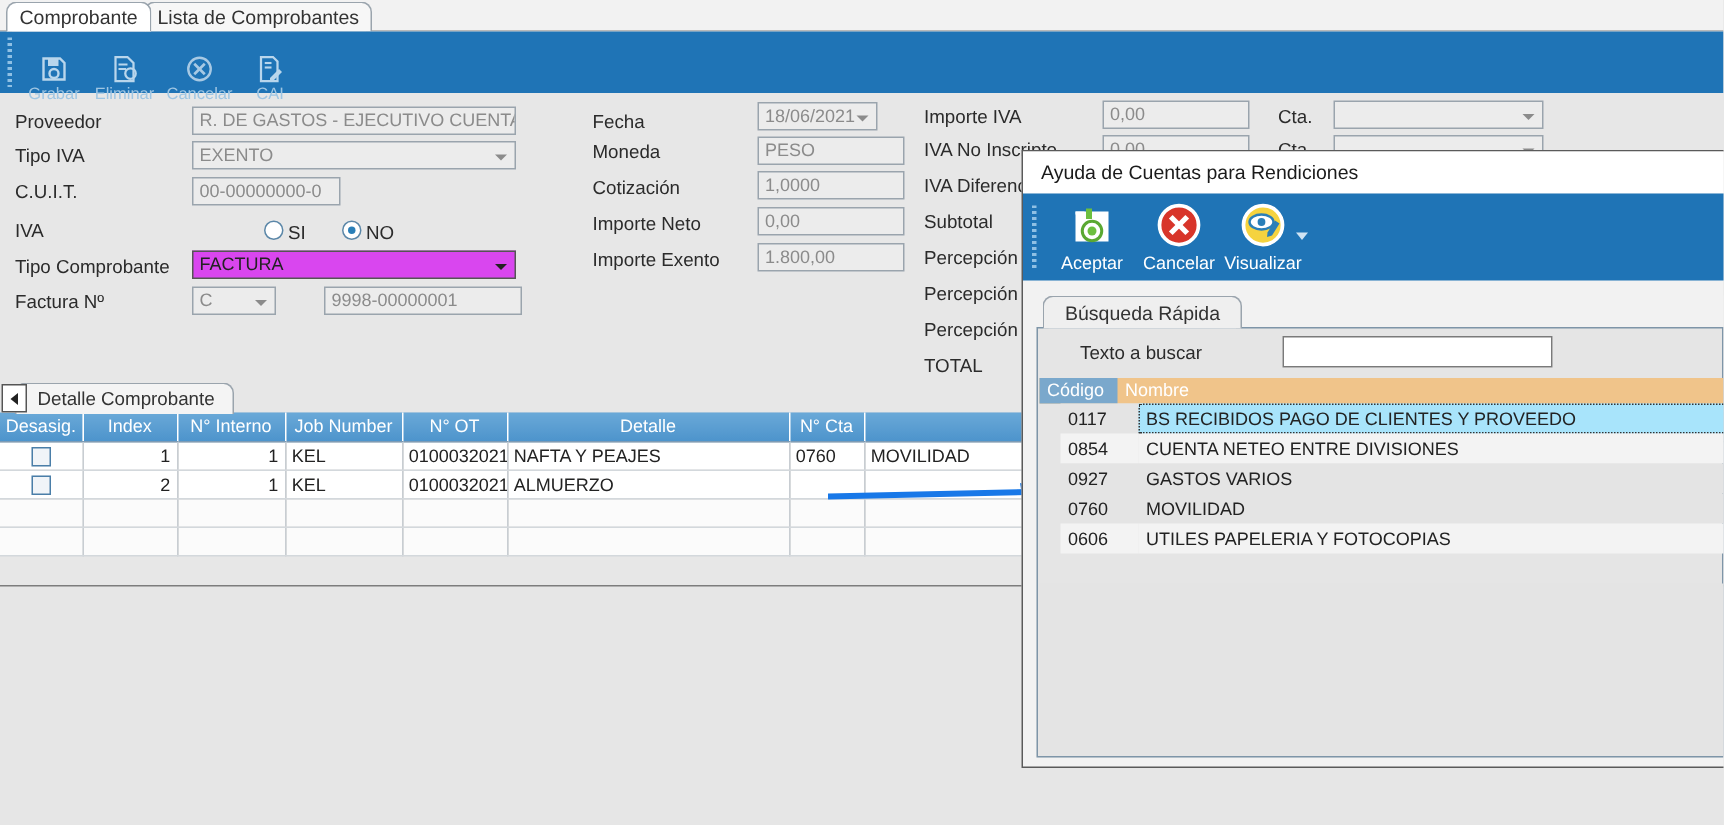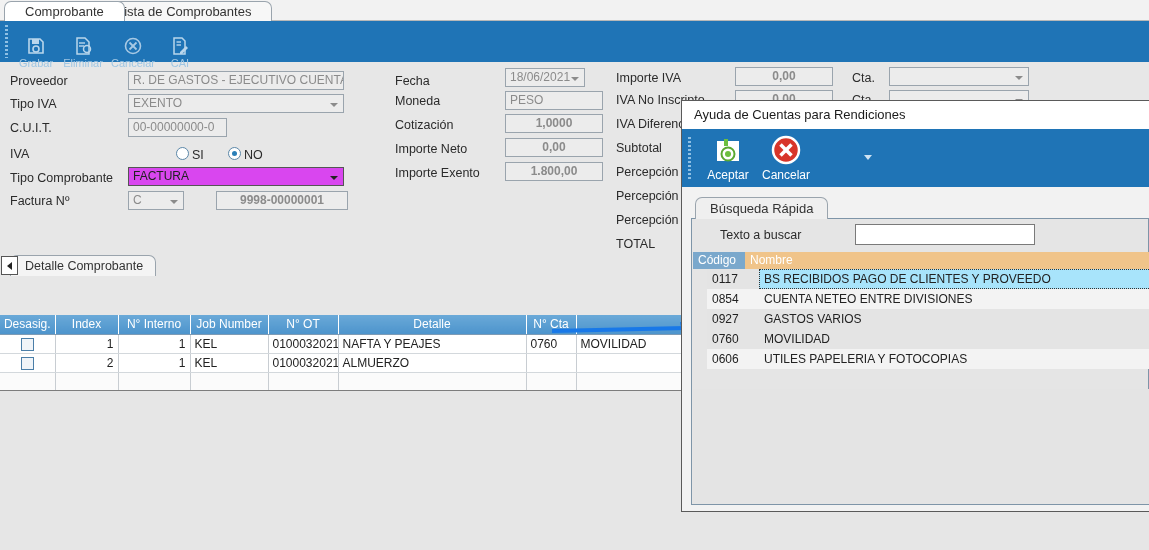--- a/index.html
+++ b/index.html
@@ -14,21 +14,21 @@
   }
   #root { position: relative; width: 1149px; height: 550px; }
 
   
   .tabstrip {
     position: absolute; left: 0; top: 0; width: 1149px; height: 21px;
     background: #f2f2f2; border-bottom: 1px solid #b8b8b8;
   }
   .tab {
     position: absolute; top: 1px; height: 20px;
-    padding: 0 20px; line-height: 20px;
+    padding: 0 8px; line-height: 20px;
     background: #f7f7f7;
     border: 1px solid #9aa4ad;
     border-bottom: none;
     border-radius: 7px 7px 0 0;
     font-size: 13px; color: #333;
     white-space: nowrap;
   }
   .tab.active { background: #ffffff; z-index: 3; }
   .tab-comprobante { left: 4px; }
   .tab-lista { left: 96px; }
@@ -51,21 +51,21 @@
   .tb-item.disabled .lb { color: #9fc6e3; }
 
   
   .lbl { position: absolute; font-size: 12.5px; color: #2b2b2b; white-space: nowrap; line-height: 16px; }
   .fld {
     position: absolute; height: 19px; line-height: 17px;
     border: 1px solid #9aa4ad; background: #ececec;
     font-size: 12px; color: #8b8b8b; padding: 0 4px;
     white-space: nowrap; overflow: hidden;
   }
-  .fld.right { text-align: center; font-weight: bold; }
+  .fld.right { text-align: left; }
   .fld.combo { padding-right: 16px; }
   .fld.combo::after {
     content: ""; position: absolute; right: 5px; top: 8px;
     border-left: 4px solid transparent; border-right: 4px solid transparent;
     border-top: 4px solid #8b8b8b;
   }
   .fld.combo.active { background: #d946ef; color: #222; }
   .fld.combo.active::after { border-top-color: #222; }
 
   
@@ -83,21 +83,21 @@
   }
   .collapse-btn {
     position: absolute; left: 1px; top: 1px; width: 17px; height: 19px;
     background: #ffffff; border: 1px solid #555; z-index: 5;
   }
   .collapse-btn::after {
     content: ""; position: absolute; left: 5px; top: 5px;
     border-top: 4px solid transparent; border-bottom: 4px solid transparent;
     border-right: 5px solid #222;
   }
-  .grid { position: absolute; left: 0; top: 20px; width: 1149px; margin-top: 40px; }
+  .grid { position: absolute; left: 0; top: 20px; width: 1149px; }
   .grid table { border-collapse: collapse; table-layout: fixed; width: 1149px; }
   .grid th {
     background: linear-gradient(to bottom,#6aa9d8 0%,#4d94cc 100%);
     color: #ffffff; font-weight: normal; font-size: 12px;
     height: 19px; border-right: 1px solid #ffffff; border-bottom: 1px solid #7d9bb5;
     padding: 0 3px;
   }
   .grid td {
     height: 19px; font-size: 12px; color: #222;
     border-right: 1px solid #c8cdd2; border-bottom: 1px solid #d3d8dc;
@@ -383,20 +383,31 @@
         <span class="ic">
           <svg width="34" height="34" viewBox="0 0 34 34">
             <circle cx="17" cy="17" r="13" fill="#d8352a" stroke="#ffffff" stroke-width="2.5"></circle>
             <line x1="11.5" y1="11.5" x2="22.5" y2="22.5" stroke="#ffffff" stroke-width="3.5"></line>
             <line x1="22.5" y1="11.5" x2="11.5" y2="22.5" stroke="#ffffff" stroke-width="3.5"></line>
           </svg>
         </span>
         <span class="lb">Cancelar</span>
       </div>
 
+      <div class="dtb-item" style="left:126px">
+        <span class="ic">
+          <svg width="34" height="34" viewBox="0 0 34 34">
+            <circle cx="17" cy="17" r="13" fill="#f5d33f" stroke="#ffffff" stroke-width="2.5"></circle>
+            <ellipse cx="16" cy="15" rx="8" ry="5" fill="#ffffff" stroke="#2a7fb8" stroke-width="1.6"></ellipse>
+            <circle cx="16" cy="15" r="2.6" fill="#2a7fb8"></circle>
+            <path d="M20 22l5-8 3 2-5 8-3.3 1z" fill="#2a7fb8"></path>
+          </svg>
+        </span>
+        <span class="lb">Visualizar</span>
+      </div>
 
       <div style="position:absolute; left:180px; top:22px">
         <svg width="12" height="10" viewBox="0 0 12 10">
             <polygon points="2,3 10,3 6,8" fill="#cfe3f3"></polygon>
           </svg>
       </div>
     </div>
 
     <div class="dlg-body">
       <div class="sub-tab">

